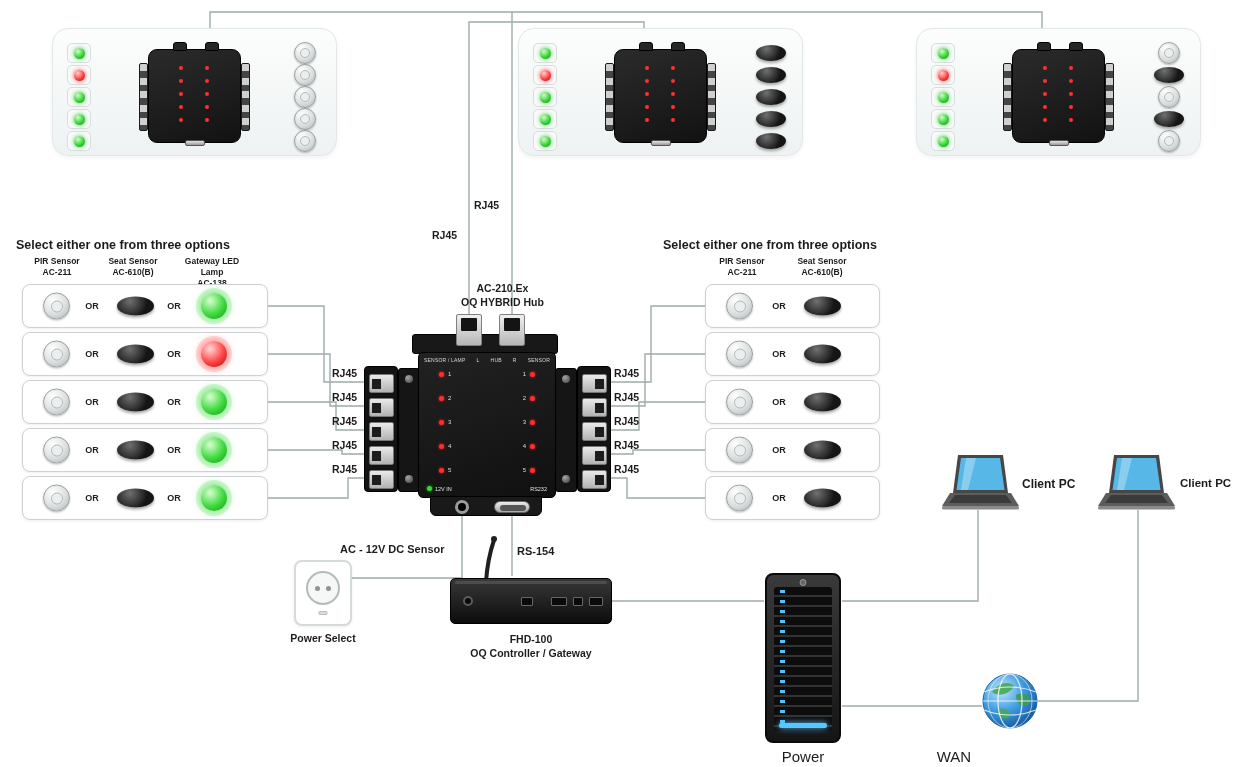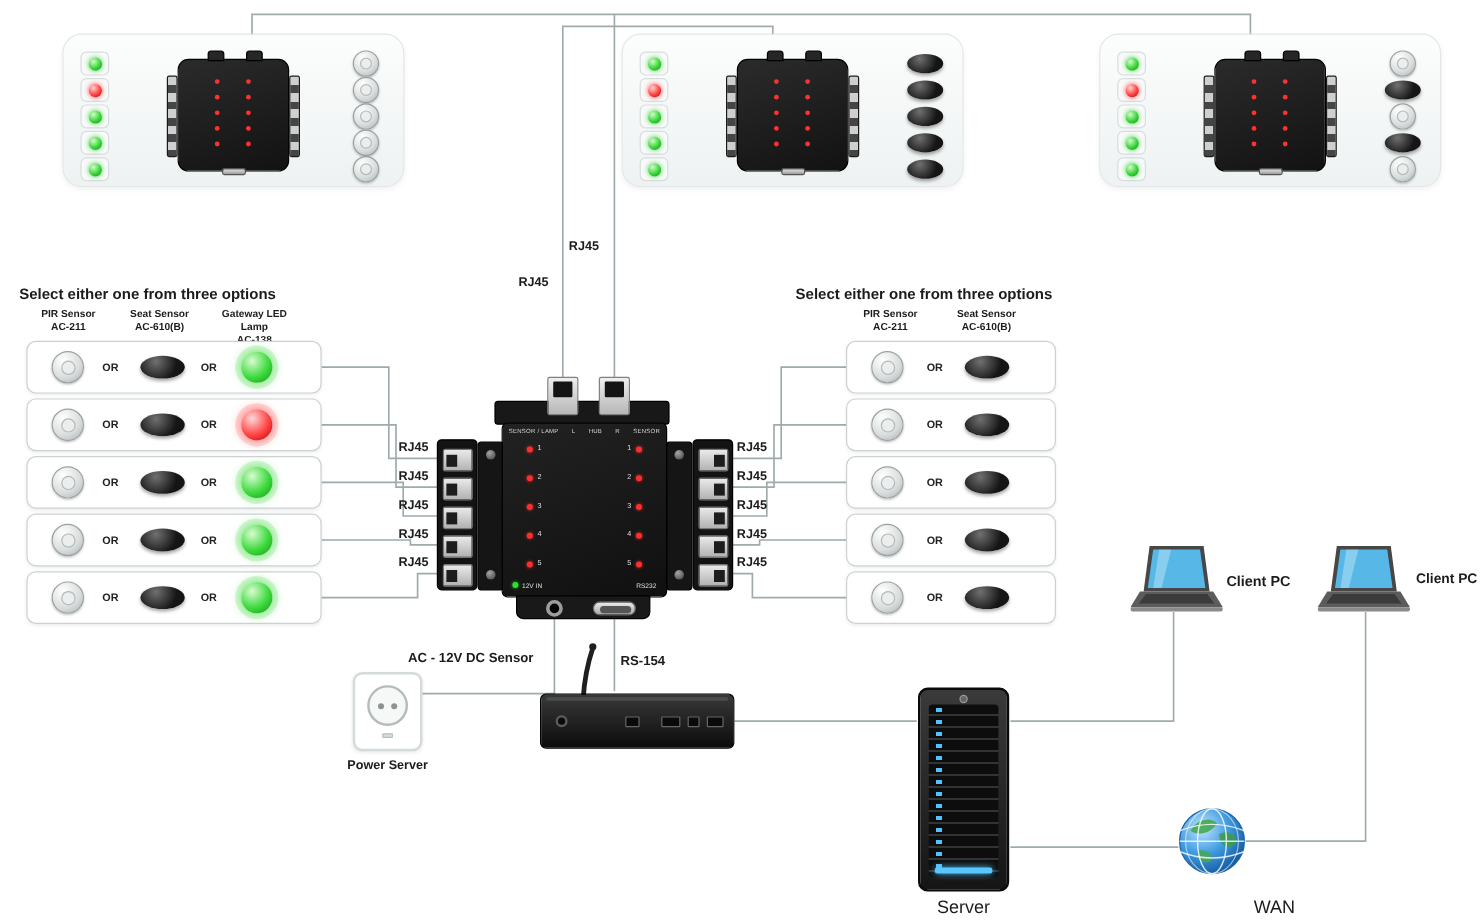--- a/index.html
+++ b/index.html
@@ -327,20 +327,24 @@
     <span class="sensor lg" data-type="dome" style="left:20px"></span>
     <span class="or" style="left:60px">OR</span>
     <span class="sensor lg" data-type="seat" style="left:98px"></span>
   </div>
   <div class="opt-row rightside" style="top:476px">
     <span class="sensor lg" data-type="dome" style="left:20px"></span>
     <span class="or" style="left:60px">OR</span>
     <span class="sensor lg" data-type="seat" style="left:98px"></span>
   </div>
 
+  <div class="hub-label">
+    <div>AC-210.Ex</div>
+    <div>OQ HYBRID Hub</div>
+  </div>
   <div class="hub-topbar"></div>
   <div class="hub-uport" style="left:456px"></div>
   <div class="hub-uport" style="left:499px"></div>
 
   <div class="wing" style="left:398px"></div>
   <div class="wing" style="left:555px"></div>
   <i class="screw" style="left:405px;top:375px"></i>
   <i class="screw" style="left:405px;top:475px"></i>
   <i class="screw" style="left:562px;top:375px"></i>
   <i class="screw" style="left:562px;top:475px"></i>
@@ -416,58 +420,62 @@
 
   <div class="hub-botbar"></div>
   <i class="jack"></i>
   <i class="db9"></i>
 
   <div class="free-label" style="left:340px;top:543px">AC - 12V DC Sensor</div>
   <div class="power-box">
     <i class="socket"></i>
     <i class="socket-slot"></i>
   </div>
-  <div class="device-label" style="left:283px;top:631px;width:80px">Power Server</div>
+  <div class="device-label" style="left:283px;top:631px;width:80px">Power Select</div>
 
   <div class="free-label" style="left:517px;top:545px">RS-154</div>
   <div class="fhd">
     <i class="pwr"></i>
     <i class="fport" style="left:70px;top:18px;width:12px;height:9px"></i>
     <i class="fport" style="left:100px;top:18px;width:16px;height:9px"></i>
     <i class="fport" style="left:122px;top:18px;width:10px;height:9px"></i>
     <i class="fport" style="left:138px;top:18px;width:14px;height:9px"></i>
   </div>
+  <div class="device-label" style="left:448px;top:632px;width:166px">
+    <div>FHD-100</div>
+    <div>OQ Controller / Gateway</div>
+  </div>
 
   <div class="server">
     <i class="topbtn"></i>
     <div class="face"></div>
     <div class="leds"></div>
     <div class="band"></div>
   </div>
-  <div class="big-label" style="left:765px;top:748px;width:76px">Server</div>
+  <div class="big-label" style="left:765px;top:748px;width:76px">Power</div>
 
   <svg class="wan-svg" style="left:980px;top:671px" width="60" height="60" viewBox="0 0 60 60">
     <defs>
       <radialGradient id="gw" cx="35%" cy="30%" r="80%">
         <stop offset="0" stop-color="#bfe6ff"></stop>
           <stop offset=".5" stop-color="#3f9be0"></stop>
           <stop offset="1" stop-color="#0d4f96"></stop>
       </radialGradient>
     </defs>
     <circle cx="30" cy="30" r="27" fill="url(#gw)" stroke="#1663a8"></circle>
     <path d="M12 21 C17 12 29 9 34 15 C31 22 19 27 12 21 Z" fill="#46a852" opacity=".9"></path>
     <path d="M36 24 C44 20 52 25 50 32 C44 38 36 34 36 24 Z" fill="#3f9b4b" opacity=".85"></path>
     <path d="M18 38 C25 36 32 40 29 47 C22 50 15 44 18 38 Z" fill="#46a852" opacity=".85"></path>
     <ellipse cx="30" cy="30" rx="12" ry="27" fill="none" stroke="rgba(255,255,255,.8)" stroke-width="1.2"></ellipse>
     <ellipse cx="30" cy="30" rx="22" ry="27" fill="none" stroke="rgba(255,255,255,.55)" stroke-width="1"></ellipse>
     <path d="M4 21 Q30 11 56 21" fill="none" stroke="rgba(255,255,255,.8)" stroke-width="1.2"></path>
     <path d="M3 30 H57" fill="none" stroke="rgba(255,255,255,.8)" stroke-width="1.2"></path>
     <path d="M4 39 Q30 49 56 39" fill="none" stroke="rgba(255,255,255,.8)" stroke-width="1.2"></path>
   </svg>
-  <div class="big-label" style="left:1032px;top:748px;width:60px">WAN</div>
+  <div class="big-label" style="left:924px;top:748px;width:60px">WAN</div>
 
   <svg class="laptop-svg" style="left:942px;top:452px" width="80" height="68" viewBox="0 0 80 68">
     <path d="M16 3 L61 3 L66 41 L11 41 Z" fill="#474747"></path>
     <path d="M19 6 L58 6 L62.5 38 L14.5 38 Z" fill="#57b8e8"></path>
     <path d="M24 6 L34 6 L26 38 L19 38 Z" fill="rgba(255,255,255,.3)"></path>
     <path d="M8 41 L69 41 L77 54 L0 54 Z" fill="#5c5c5c"></path>
     <path d="M13 43 L64 43 L70 51 L7 51 Z" fill="#3b3b3b"></path>
     <rect x="0" y="54" width="77" height="3.5" rx="1.5" fill="#8a8a8a"></rect>
   </svg>
   <div class="free-label" style="left:1022px;top:477px;font-size:12px">Client PC</div>

